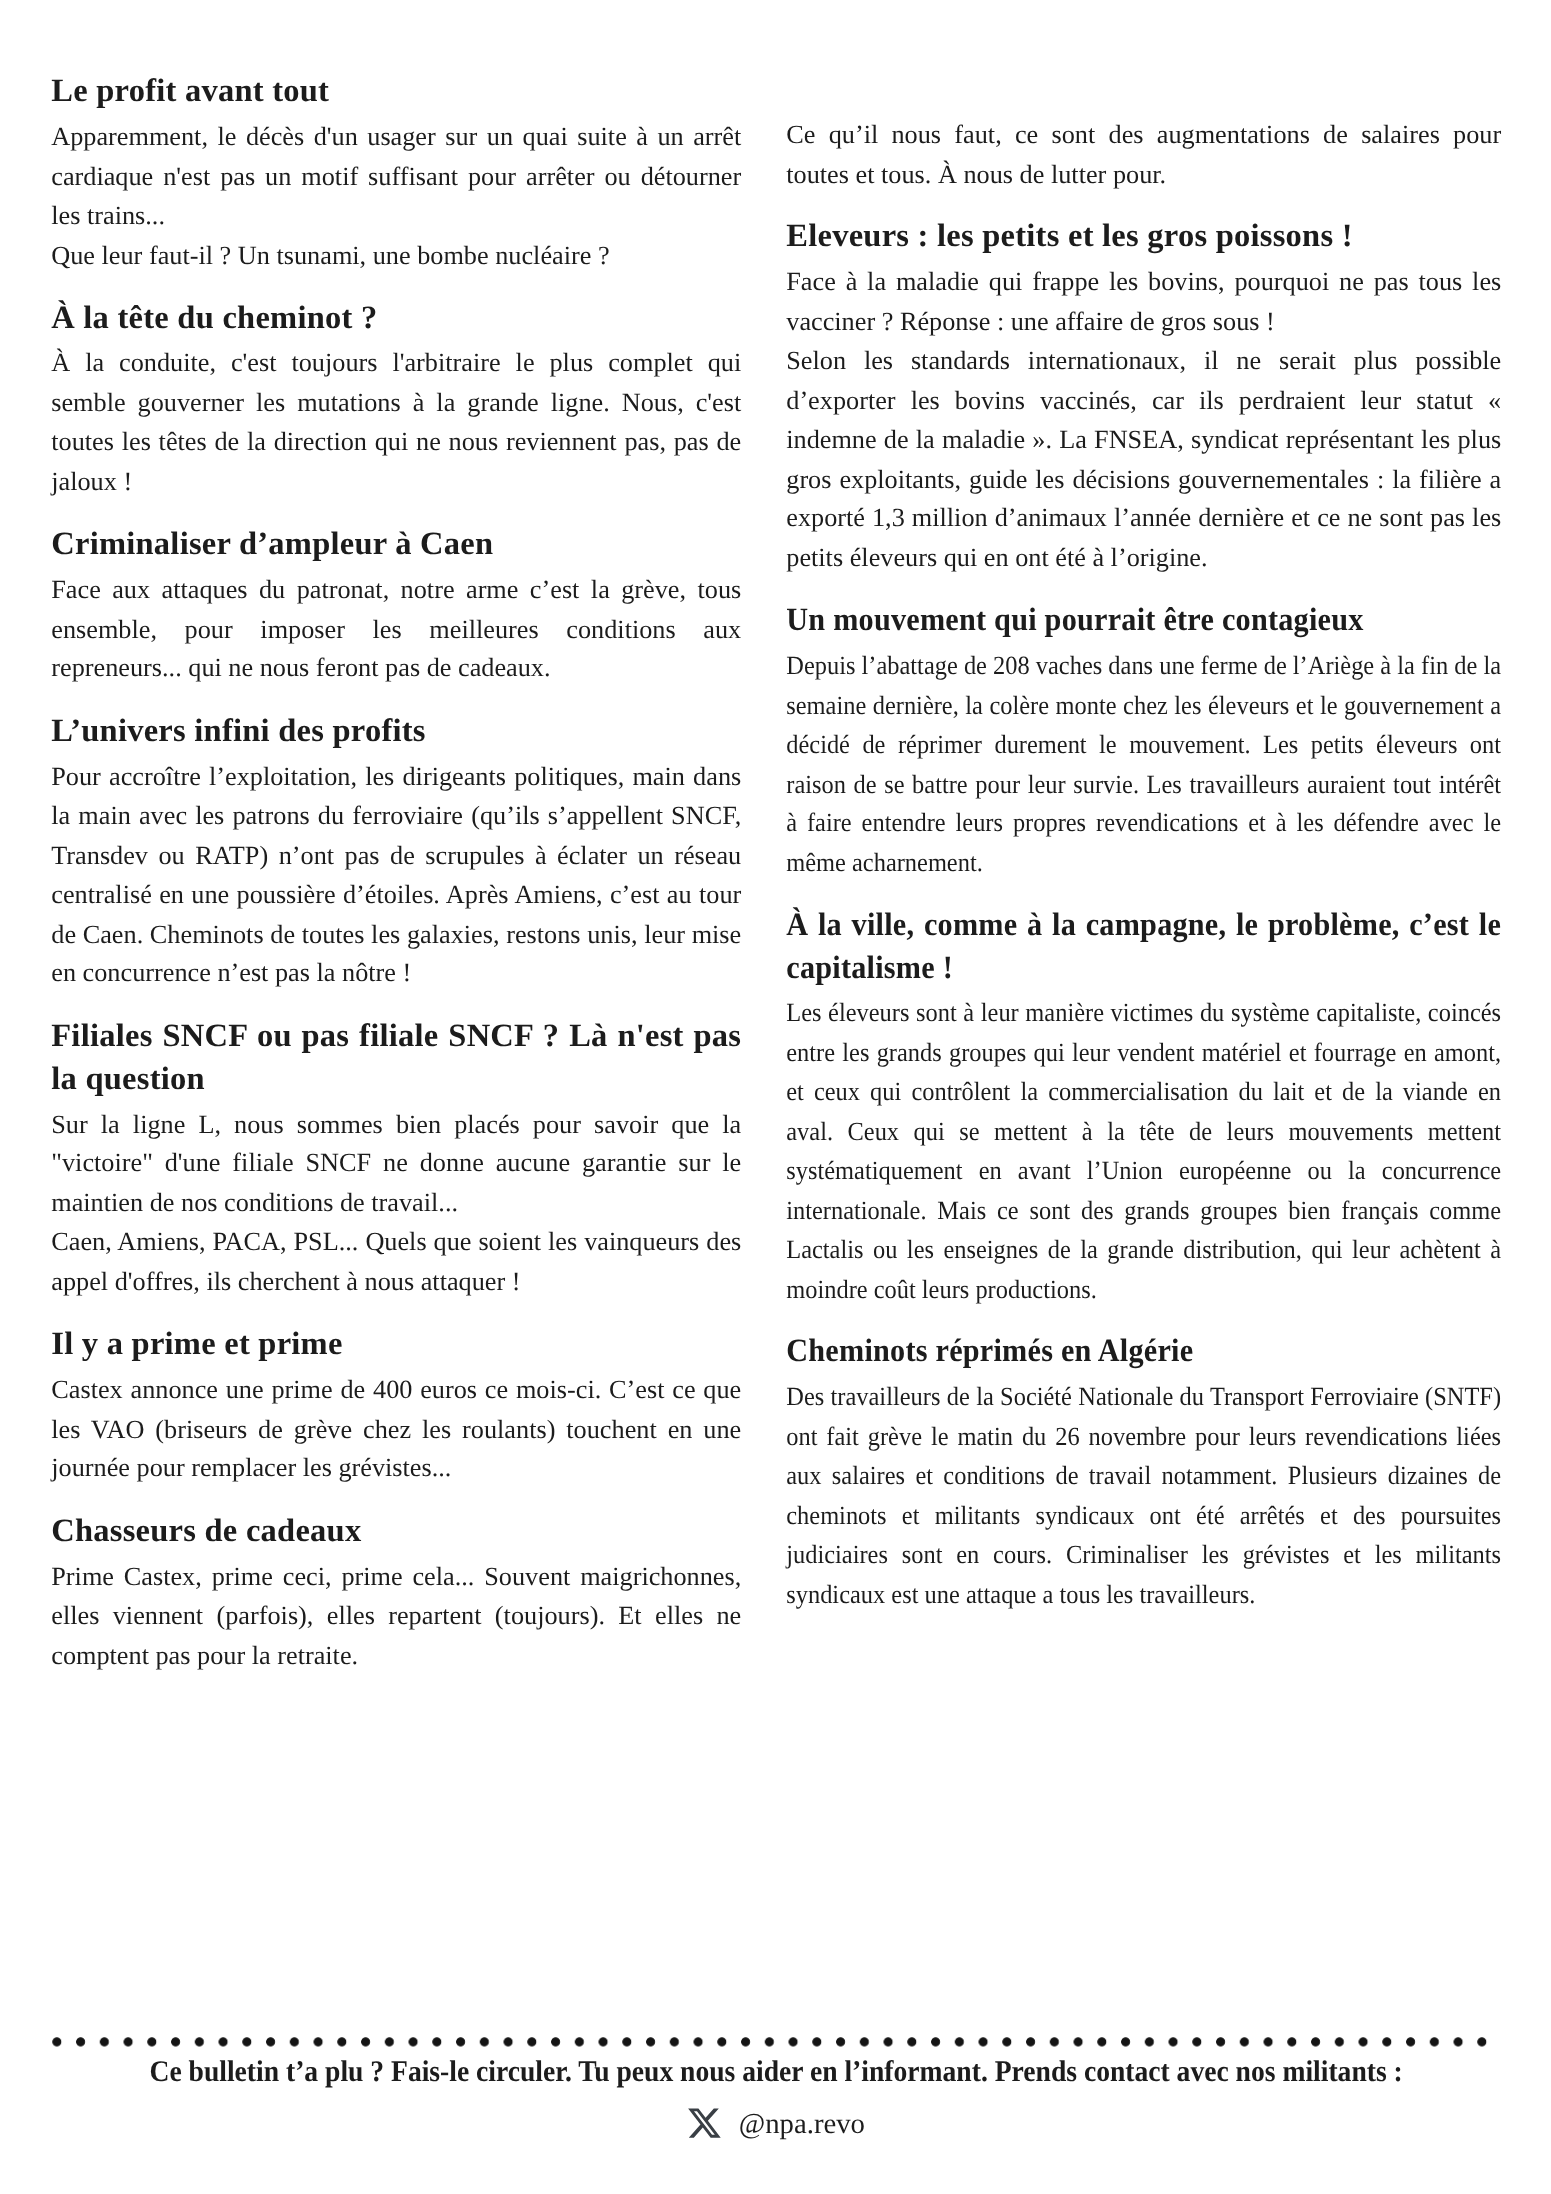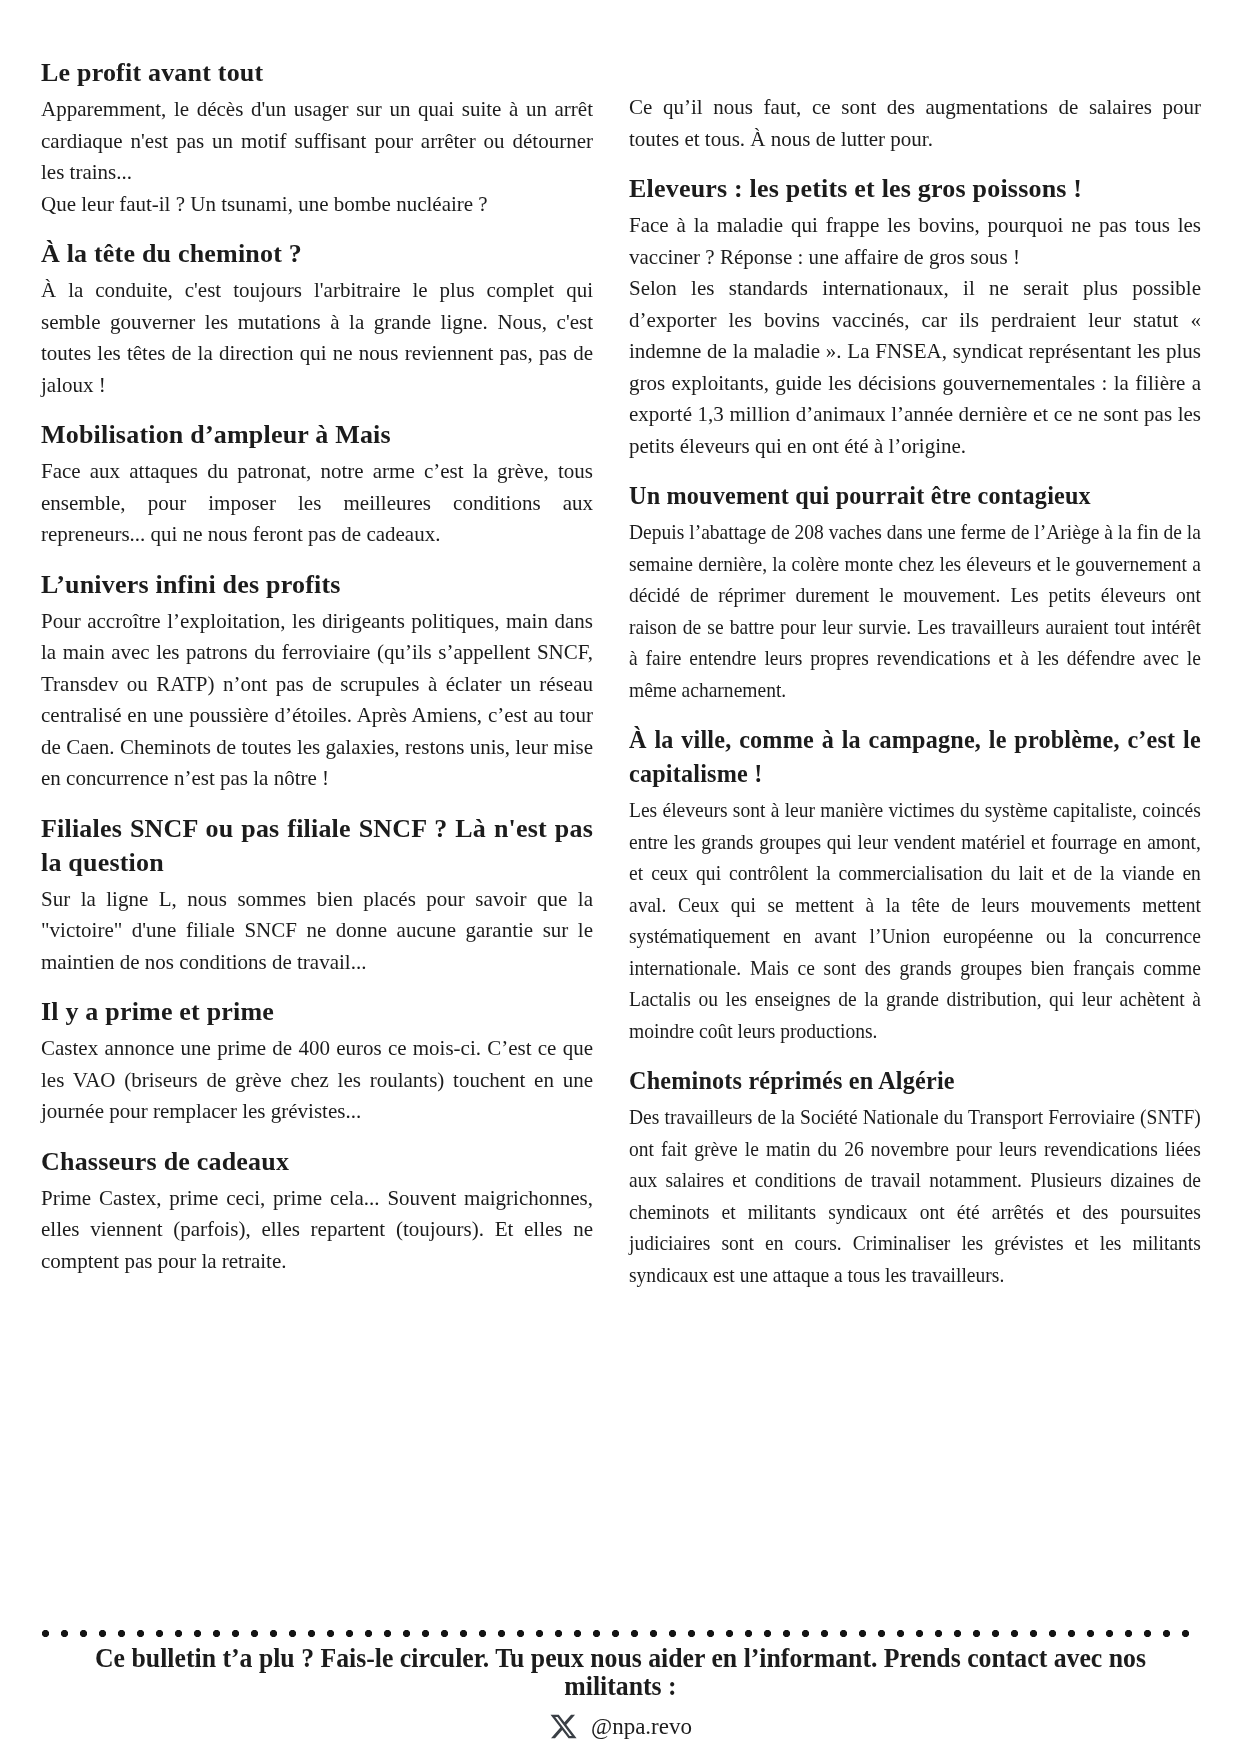--- a/index.html
+++ b/index.html
@@ -46,21 +46,21 @@
   .dots{
     height:9px;width:100%;
     background-image:radial-gradient(circle at 4.5px 4.5px, #141414 3.3px, transparent 3.9px);
     background-size:19px 9px;
     background-repeat:repeat-x;
   }
   .footer-msg{
     margin-top:6px;
     text-align:center;
     font-weight:bold;
-    font-size:28px;
+    font-size:24px;
     line-height:28px;
   }
   .footer-msg > span{
     display:inline-block;
     transform:scaleX(0.92);
   }
   .socials{
     margin-top:12px;
     display:flex;
     justify-content:center;
@@ -83,30 +83,31 @@
     <section>
       <h2>Le profit avant tout</h2>
       <p>Apparemment, le décès d'un usager sur un quai suite à un arrêt cardiaque n'est pas un motif suffisant pour arrêter ou détourner les trains...</p>
       <p>Que leur faut-il ? Un tsunami, une bombe nucléaire ?</p>
     </section>
     <section>
       <h2>À la tête du cheminot ?</h2>
       <p>À la conduite, c'est toujours l'arbitraire le plus complet qui semble gouverner les mutations à la grande ligne. Nous, c'est toutes les têtes de la direction qui ne nous reviennent pas, pas de jaloux !</p>
     </section>
     <section>
-      <h2>Mobilisation d’ampleur à Mais</h2>
+      <h2>Criminaliser d’ampleur à Caen</h2>
       <p>Face aux attaques du patronat, notre arme c’est la grève, tous ensemble, pour imposer les meilleures conditions aux repreneurs... qui ne nous feront pas de cadeaux.</p>
     </section>
     <section>
       <h2>L’univers infini des profits</h2>
       <p>Pour accroître l’exploitation, les dirigeants politiques, main dans la main avec les patrons du ferroviaire (qu’ils s’appellent SNCF, Transdev ou RATP) n’ont pas de scrupules à éclater un réseau centralisé en une poussière d’étoiles. Après Amiens, c’est au tour de Caen. Cheminots de toutes les galaxies, restons unis, leur mise en concurrence n’est pas la nôtre !</p>
     </section>
     <section>
       <h2>Filiales SNCF ou pas filiale SNCF ? Là n'est pas la question</h2>
       <p>Sur la ligne L, nous sommes bien placés pour savoir que la "victoire" d'une filiale SNCF ne donne aucune garantie sur le maintien de nos conditions de travail...</p>
+      <p>Caen, Amiens, PACA, PSL... Quels que soient les vainqueurs des appel d'offres, ils cherchent à nous attaquer !</p>
     </section>
     <section>
       <h2>Il y a prime et prime</h2>
       <p>Castex annonce une prime de 400 euros ce mois-ci. C’est ce que les VAO (briseurs de grève chez les roulants) touchent en une journée pour remplacer les grévistes...</p>
     </section>
     <section>
       <h2>Chasseurs de cadeaux</h2>
       <p>Prime Castex, prime ceci, prime cela... Souvent maigrichonnes, elles viennent (parfois), elles repartent (toujours). Et elles ne comptent pas pour la retraite.</p>
     </section>
   </div>

